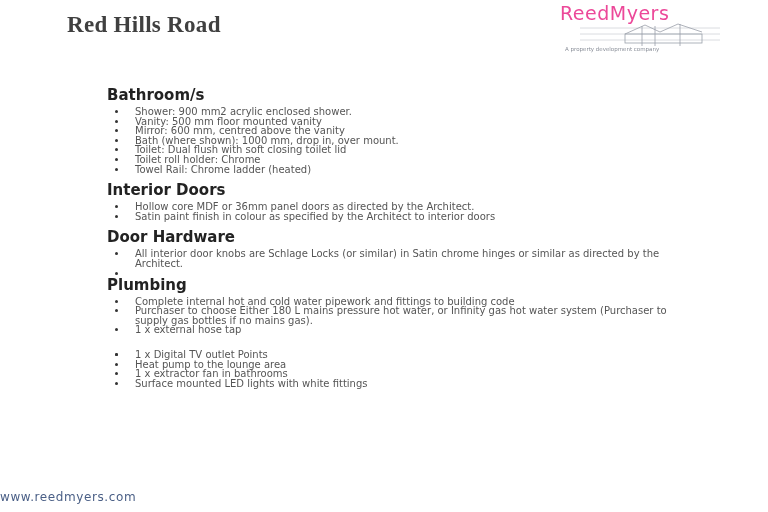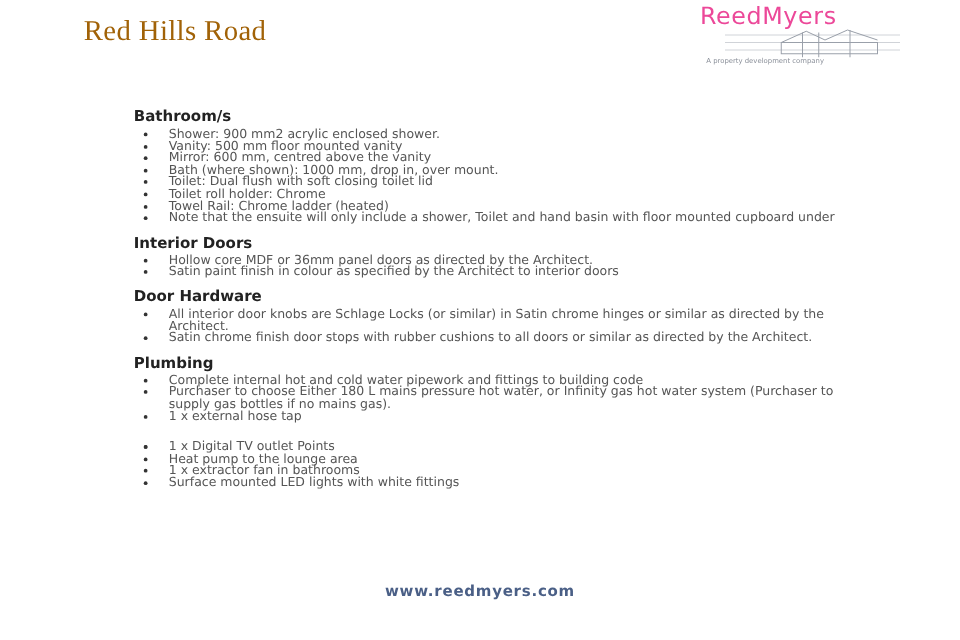--- a/index.html
+++ b/index.html
@@ -1,29 +1,29 @@
 <!DOCTYPE html>
 <html><head>
   <meta charset="utf-8">
   <style>
     html, body { margin: 0; padding: 0; background: #ffffff; }
     body { width: 768px; height: 512px; position: relative; overflow: hidden; font-family: "DejaVu Sans", sans-serif; color: #333; }
-    .title { position: absolute; left: 67px; top: 12px; font-family: "Liberation Serif", serif; font-weight: normal; font-size: 23px; color: #a16207; letter-spacing: 0.3px; }
+    .title { position: absolute; left: 67px; top: 12px; font-family: "Liberation Serif", serif; font-weight: bold; font-size: 23px; color: #404040; letter-spacing: 0.3px; }
     .logo { position: absolute; left: 560px; top: 2px; width: 180px; height: 55px; }
     .logo-name { position: absolute; left: 0; top: 0; font-family: "DejaVu Sans", sans-serif; font-size: 19px; color: #ec4899; letter-spacing: 0.5px; font-weight: normal; }
     .logo-svg { position: absolute; left: 0; top: 20px; }
     .logo-tag { position: absolute; left: 5px; top: 44px; font-size: 5.5px; color: #8a8f99; white-space: nowrap; }
     .content { position: absolute; left: 107px; top: 86px; width: 580px; }
     .section { margin-bottom: 7px; }
-    .section h2 { margin: 0 0 3px 0; font-size: 12px; font-weight: bold; color: #222; font-family: "DejaVu Sans", sans-serif; }
+    .section h2 { margin: 0 0 3px 0; font-size: 15px; font-weight: bold; color: #222; font-family: "DejaVu Sans", sans-serif; }
     .section ul { list-style: none; margin: 0; padding: 0; }
     .section li { position: relative; padding-left: 28px; font-size: 10px; line-height: 9.6px; color: #555; }
     .section li .bullet { position: absolute; left: 8px; top: 3px; width: 3px; height: 3px; background: #333; border-radius: 50%; }
     .gap { height: 8px; }
-    .footer { position: absolute; left: 0; right: 0; top: 466px; text-align: center; font-size: 12px; color: #4a5f86; letter-spacing: 0.6px; font-weight: bold; }
+    .footer { position: absolute; left: 0; right: 0; top: 490px; font-size: 12px; color: #4a5f86; letter-spacing: 0.6px; }
   </style>
 </head>
 <body>
 
 <div class="title">Red Hills Road</div>
 
 <div class="logo">
   <div class="logo-name">ReedMyers</div>
   <svg class="logo-svg" width="180" height="24" viewBox="0 0 180 24">
     <g stroke="#9aa0aa" stroke-width="0.8" fill="none">
@@ -44,37 +44,36 @@
   <div class="section">
     <h2>Bathroom/s</h2>
     <ul>
       <li><span class="bullet"></span><span>Shower: 900 mm2 acrylic enclosed shower.</span></li>
       <li><span class="bullet"></span><span>Vanity: 500 mm floor mounted vanity</span></li>
       <li><span class="bullet"></span><span>Mirror: 600 mm, centred above the vanity</span></li>
       <li><span class="bullet"></span><span>Bath (where shown): 1000 mm, drop in, over mount.</span></li>
       <li><span class="bullet"></span><span>Toilet: Dual flush with soft closing toilet lid</span></li>
       <li><span class="bullet"></span><span>Toilet roll holder: Chrome</span></li>
       <li><span class="bullet"></span><span>Towel Rail: Chrome ladder (heated)</span></li>
-      <li><span class="bullet"></span><span>Note that the ensuite will only include a shower, Toilet and hand basin with floor mounted cupboard under</span></li>
     </ul>
   </div>
 
   <div class="section">
     <h2>Interior Doors</h2>
     <ul>
       <li><span class="bullet"></span><span>Hollow core MDF or 36mm panel doors as directed by the Architect.</span></li>
       <li><span class="bullet"></span><span>Satin paint finish in colour as specified by the Architect to interior doors</span></li>
     </ul>
   </div>
 
   <div class="section">
     <h2>Door Hardware</h2>
     <ul>
       <li><span class="bullet"></span><span>All interior door knobs are Schlage Locks (or similar) in Satin chrome hinges or similar as directed by the Architect.</span></li>
-      <li><span class="bullet"></span><span>Satin chrome finish door stops with rubber cushions to all doors or similar as directed by the Architect.</span></li>
+      <li><span class="bullet"></span></li>
     </ul>
   </div>
 
   <div class="section">
     <h2>Plumbing</h2>
     <ul>
       <li><span class="bullet"></span><span>Complete internal hot and cold water pipework and fittings to building code</span></li>
       <li><span class="bullet"></span><span>Purchaser to choose Either 180 L mains pressure hot water, or Infinity gas hot water system (Purchaser to supply gas bottles if no mains gas).</span></li>
       <li><span class="bullet"></span><span>1 x external hose tap</span></li>
     </ul>

